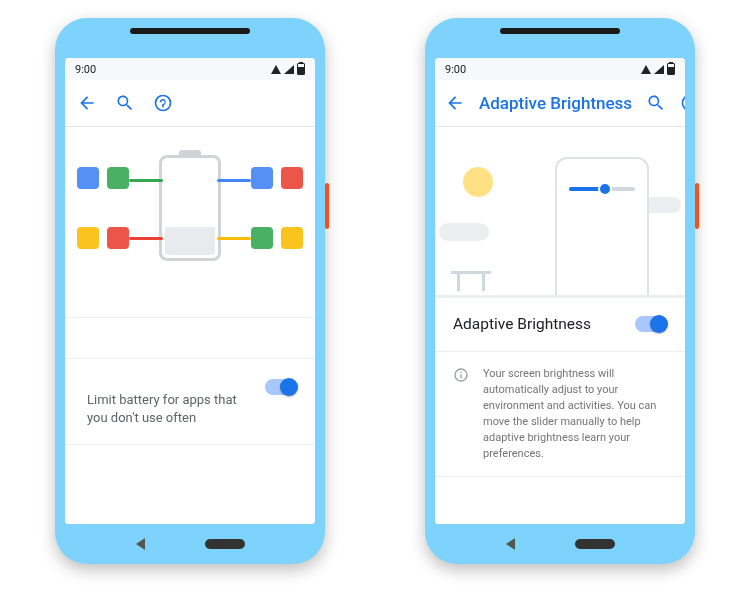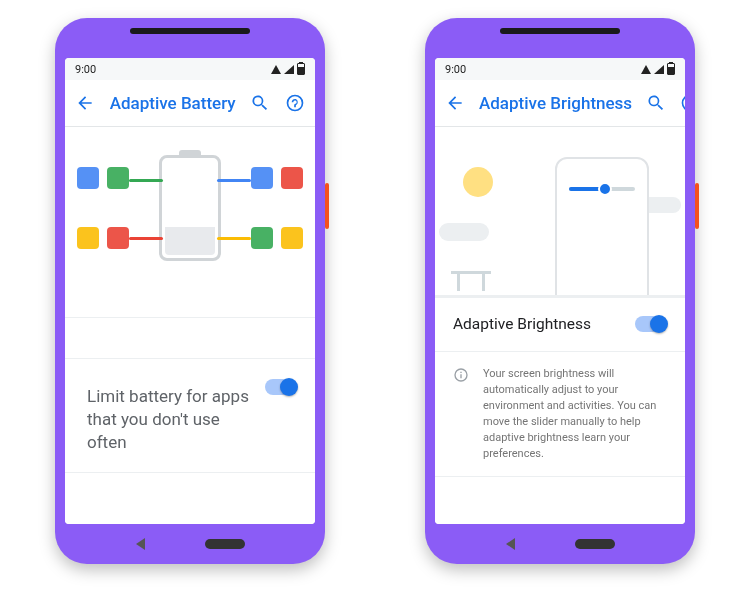--- a/index.html
+++ b/index.html
@@ -15,21 +15,21 @@
   .stage {
     width: 750px;
     height: 600px;
     position: relative;
   }
   .phone {
     position: absolute;
     top: 18px;
     width: 270px;
     height: 546px;
-    background: #8b5cf6;
+    background: #7dd3fc;
     border-radius: 32px;
     box-shadow: 0 6px 16px rgba(0,0,0,0.25);
   }
   .phone.left  { left: 55px; }
   .phone.right { left: 425px; }
 
   
   .accent {
     position: absolute;
     right: -4px;
@@ -185,21 +185,21 @@
 
   
   .setting {
     background:#fff;
     padding: 18px 18px 18px 22px;
     display:flex; align-items:flex-start; gap:14px;
     border-bottom:1px solid #eceff1;
   }
   .setting .txt { flex:1; }
   .setting .label { font-size:15.5px;color:#202124;line-height:1.35; }
-  .setting .desc { font-size:17px;color:#5f6368;margin-top:8px;line-height:1.35; }
+  .setting .desc { font-size:13px;color:#5f6368;margin-top:14px;line-height:1.35; }
 
   .switch{
     width:32px;height:16px;border-radius:10px;background:#a8c7fa;position:relative;flex-shrink:0;margin-top:2px;
   }
   .switch::after{
     content:"";position:absolute;right:-1px;top:-1px;width:18px;height:18px;border-radius:50%;
     background:#1a73e8;box-shadow:0 1px 2px rgba(0,0,0,.3);
   }
 
   .info-row{
@@ -229,21 +229,20 @@
           <div class="batt"></div>
         </div>
       </div>
 
       <div class="appbar">
         <div class="iconbtn">
           <svg viewBox="0 0 24 24">
               <path fill="currentColor" d="M20 11H7.8l5.6-5.6L12 4l-8 8 8 8 1.4-1.4L7.8 13H20z"></path>
             </svg>
         </div>
-        <div class="title">Adaptive Battery</div>
         <div class="iconbtn">
           <svg viewBox="0 0 24 24">
               <path fill="currentColor" d="M15.5 14h-.8l-.3-.3a6.5 6.5 0 10-.7.7l.3.3v.8l5 5 1.5-1.5-5-5zm-6 0a4.5 4.5 0 110-9 4.5 4.5 0 010 9z"></path>
             </svg>
         </div>
         <div class="iconbtn">
           <svg viewBox="0 0 24 24">
               <path fill="currentColor" d="M12 2a10 10 0 100 20 10 10 0 000-20zm0 18a8 8 0 110-16 8 8 0 010 16zm-1-5h2v2h-2v-2zm2.07-7.75A4 4 0 008 11h2a2 2 0 112.5 1.94c-.9.23-1.5 1-1.5 1.93V15h2v-.13c0-.26.16-.49.4-.58A4 4 0 0013.07 7.25z"></path>
             </svg>
         </div>

